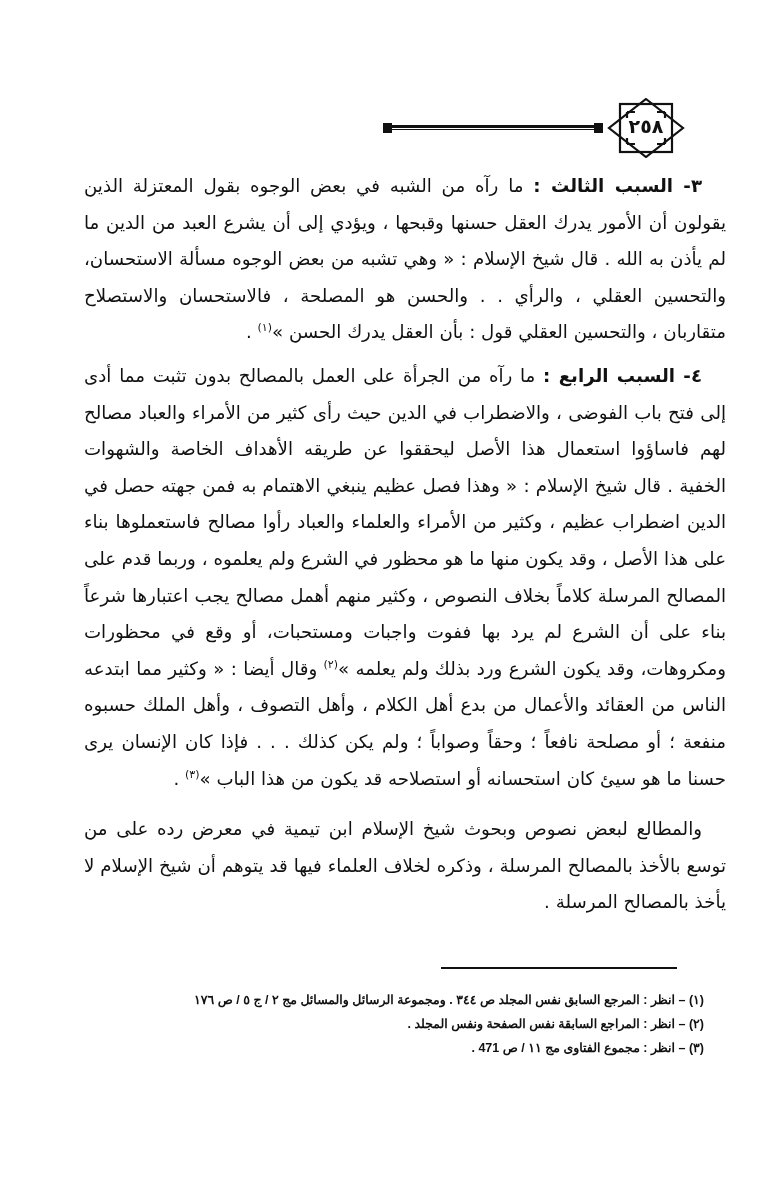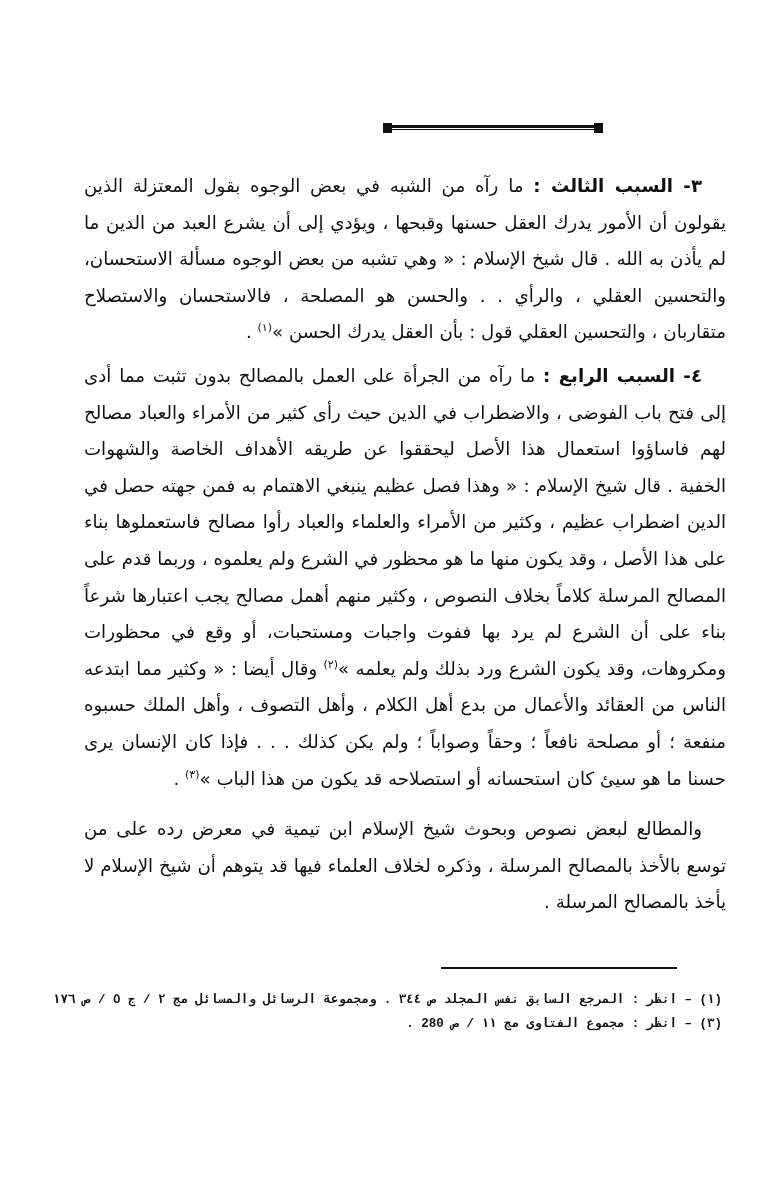--- a/index.html
+++ b/index.html
@@ -126,36 +126,48 @@
       position: absolute;
       top: 967px;
       left: 441px;
       width: 236px;
       height: 2px;
       background: #111;
     }
     .footnotes {
       position: absolute;
       top: 988px;
-      left: 144px;
+      left: 126px;
       width: 578px;
       direction: rtl;
-      font-family: Liberation Mono, monospace;
+      font-family: Liberation Sans, sans-serif;
       font-size: 12.5px;
       line-height: 24px;
       font-weight: bold;
     }
     .footnote {
       white-space: nowrap;
     }
   </style>
 </head>
 <body>
 
 <div class="page-header">
+  <div class="page-number-ornament">
+    <svg width="78" height="60" viewBox="0 0 78 60">
+
+      <polygon points="39,1 76,30 39,59 2,30" fill="none" stroke="#111" stroke-width="2.2"></polygon>
+
+      <rect x="13" y="6" width="52" height="48" fill="none" stroke="#111" stroke-width="2.2"></rect>
+
+      <path d="M20 14 h8 M50 14 h8 M20 46 h8 M50 46 h8" stroke="#111" stroke-width="2.2" fill="none"></path>
+      <path d="M20 14 v6 M58 14 v6 M20 40 v6 M58 40 v6" stroke="#111" stroke-width="2.2" fill="none"></path>
+    </svg>
+    <div class="page-number">٢٥٨</div>
+  </div>
 
   <div class="header-rule">
     <div class="cap cap-right"></div>
     <div class="line-top"></div>
     <div class="line-bottom"></div>
     <div class="cap cap-left"></div>
   </div>
 
 </div>
 
@@ -168,14 +180,15 @@
   </p>
   <p class="paragraph last">
     <span>والمطالع لبعض نصوص وبحوث شيخ الإسلام ابن تيمية في معرض رده على من توسع بالأخذ بالمصالح المرسلة ، وذكره لخلاف العلماء فيها قد يتوهم أن شيخ الإسلام لا يأخذ بالمصالح المرسلة .</span>
   </p>
 </div>
 
 <div class="footnote-rule"></div>
 
 <div class="footnotes">
   <div class="footnote">(١) – انظر : المرجع السابق نفس المجلد ص ٣٤٤ . ومجموعة الرسائل والمسائل مج ٢ / ج ٥ / ص ١٧٦</div>
-  <div class="footnote">(٣) – انظر : مجموع الفتاوى مج ١١ / ص 280 .</div>
+  <div class="footnote">(٢) – انظر : المراجع السابقة نفس الصفحة ونفس المجلد .</div>
+  <div class="footnote">(٣) – انظر : مجموع الفتاوى مج ١١ / ص 471 .</div>
 </div>
 
 </body></html>

